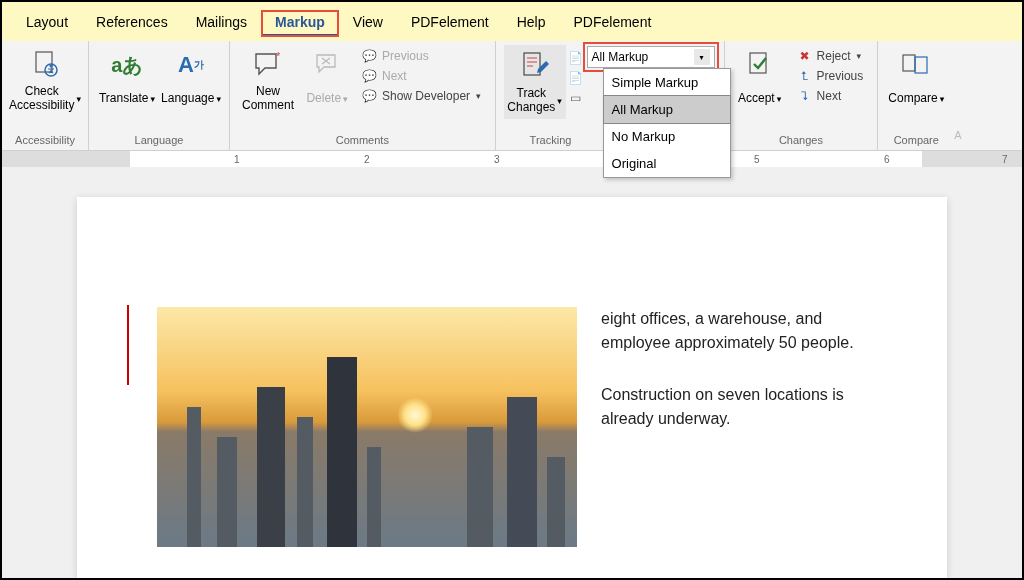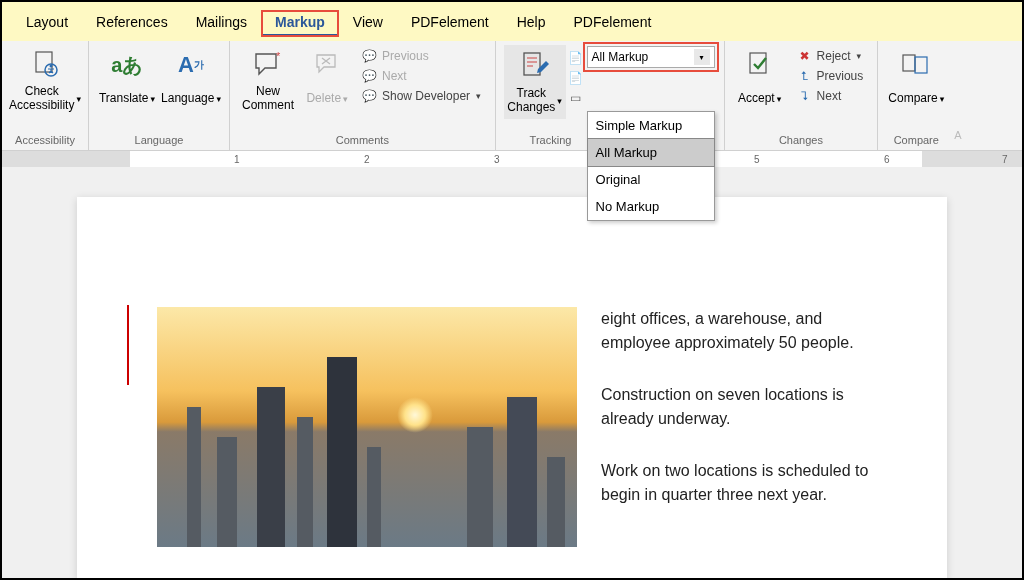--- a/index.html
+++ b/index.html
@@ -29,21 +29,21 @@
 .smallbtn .sicon { width: 16px; text-align: center; }
 
 .track-wrap { display: flex; align-items: flex-start; gap: 2px; padding-top: 2px; }
 .track-col { display: flex; flex-direction: column; gap: 2px; padding-top: 4px; }
 .tiny { width: 16px; height: 18px; display: flex; align-items: center; justify-content: center; font-size: 12px; color: #555; cursor: pointer; }
 
 
 .combo-wrap { position: relative; }
 .combo { display: flex; align-items: center; border: 1px solid #aaa; background: #fff; width: 128px; height: 22px; font-size: 12px; padding: 0 4px; cursor: pointer; }
 .combo .cb { margin-left: auto; background: #e8e8e8; width: 16px; height: 16px; display: flex; align-items: center; justify-content: center; font-size: 8px; }
-.dd { position: absolute; top: 22px; left: 0; width: 128px; background: #fff; border: 1px solid #999; box-shadow: 2px 2px 4px rgba(0,0,0,0.2); z-index: 50; margin-top: 43px; }
+.dd { position: absolute; top: 22px; left: 16px; width: 128px; background: #fff; border: 1px solid #999; box-shadow: 2px 2px 4px rgba(0,0,0,0.2); z-index: 50; }
 .dd-item { padding: 6px 8px; font-size: 13px; cursor: pointer; }
 .dd-item.sel { background: #ccc; outline: 1px solid #888; }
 .highlight-box { outline: 2px solid #e74c3c; outline-offset: 1px; position: relative; z-index: 49; padding: 1px; }
 
 
 .ruler { height: 20px; background: #fff; border-bottom: 1px solid #ccc; position: relative; font-size: 10px; color: #666; }
 .ruler .shade-l { position: absolute; left: 0; top: 0; height: 100%; width: 128px; background: #ddd; }
 .ruler .shade-r { position: absolute; right: 0; top: 0; height: 100%; width: 100px; background: #ddd; }
 .ruler .num { position: absolute; top: 3px; }
 
@@ -193,22 +193,22 @@
       </div>
       <div class="highlight-box">
         <div class="combo-wrap">
           <div class="combo">
             <span>All Markup</span>
             <span class="cb">▾</span>
           </div>
           <div class="dd">
             <div class="dd-item">Simple Markup</div>
             <div class="dd-item sel">All Markup</div>
+            <div class="dd-item">No Markup</div>
             <div class="dd-item">Original</div>
-            <div class="dd-item">No Markup</div>
           </div>
         </div>
       </div>
     </div>
     <div class="group-label" style="align-self:flex-start;margin-left:26px">Tracking</div>
   </div>
 
   <div class="group" style="min-width:150px">
     <div class="group-body">
       <div class="bigbtn" style="width:54px">
@@ -287,18 +287,17 @@
         <div class="bld b4"></div>
         <div class="bld b5"></div>
         <div class="bld b6"></div>
         <div class="bld b7"></div>
         <div class="bld b8"></div>
         <div class="bld b9"></div>
       </div>
       <div class="rightcol">
         <div class="para">eight offices, a warehouse, and employee approximately 50 people.</div>
         <div class="para">Construction on seven locations is already underway.</div>
-        <div class="para">Work on two locations is scheduled to begin in quarter three next year.</div>
 
       </div>
     </div>
   </div>
 </div>
 
 </body></html>

